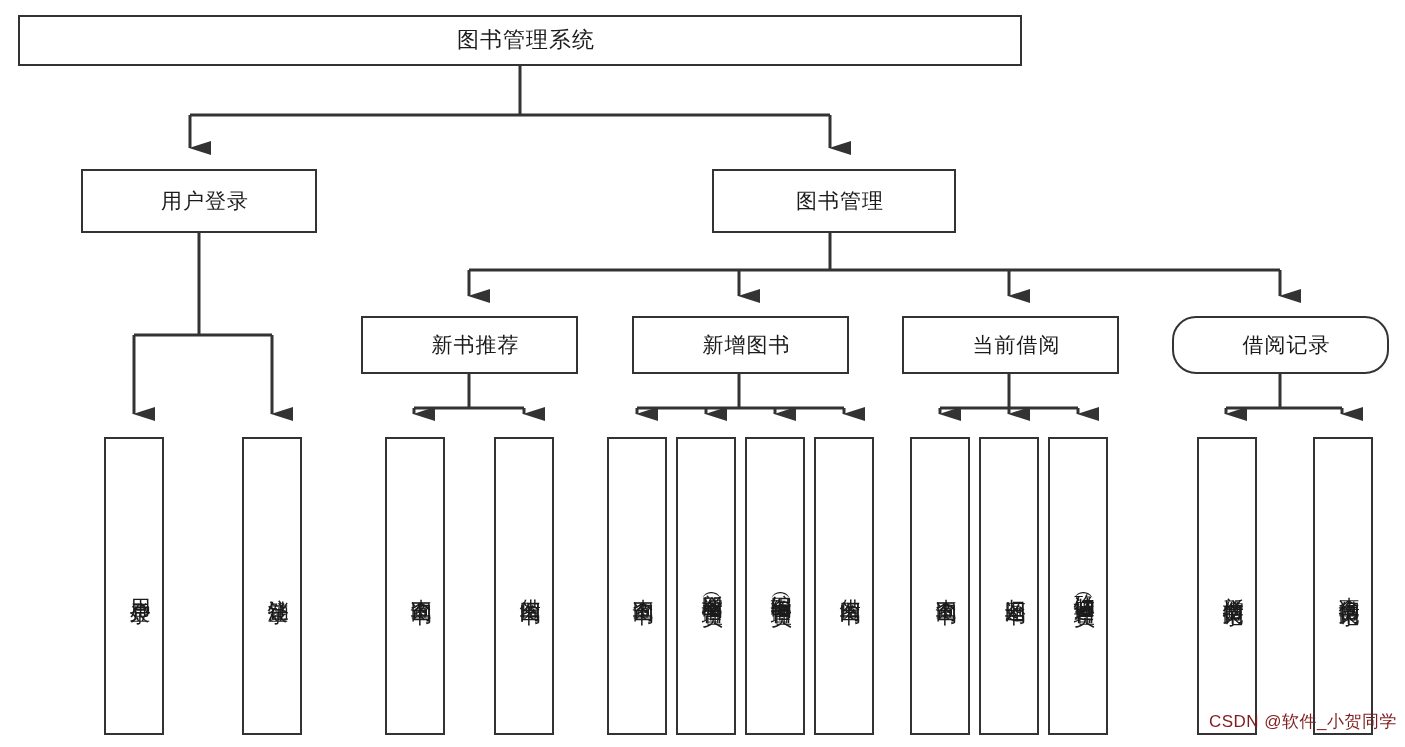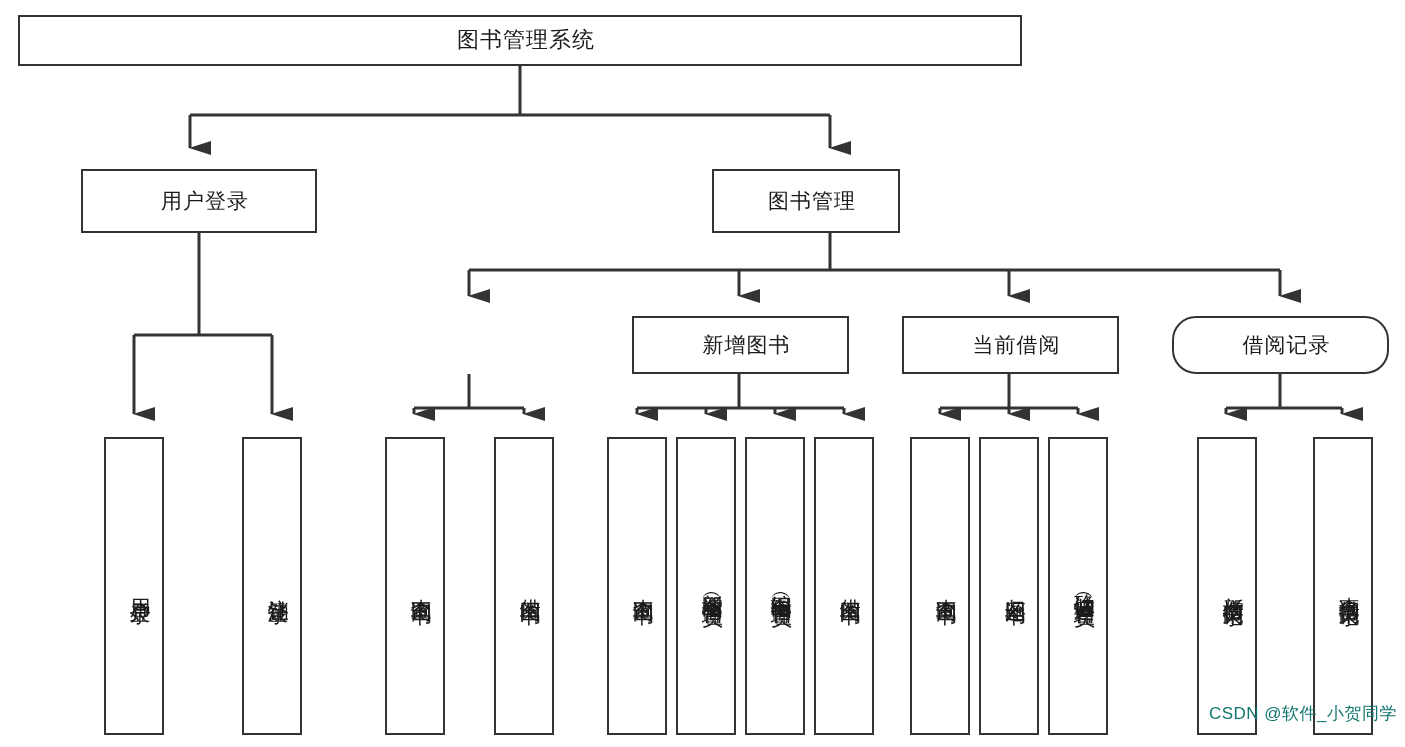--- a/index.html
+++ b/index.html
@@ -59,23 +59,23 @@
     writing-mode: vertical-rl;
     text-orientation: upright;
     display: block;
   }
   #root-node {
     font-size: 22px;
   }
   #watermark {
     position: absolute;
     right: 8px;
-    bottom: 22px;
+    bottom: 14px;
     font-size: 17px;
-    color: #0f766e;
+    color: #7f1d1d;
     white-space: nowrap;
     letter-spacing: 0.5px;
     pointer-events: none;
     margin-left: 12px;
   }
 </style>
 </head>
 <body>
 
 <div id="diagram-root">
@@ -131,24 +131,27 @@
   </svg>
 
   <div class="node node-h" id="root-node" style="left:18px; top:15px; width:1004px; height:51px;">
     <span>图书管理系统</span>
   </div>
 
   <div class="node node-h" style="left:81px; top:169px; width:236px; height:64px;">
     <span>用户登录</span>
   </div>
 
-  <div class="node node-h" style="left:712px; top:169px; width:188px; height:64px;">
+  <div class="node node-h" style="left:712px; top:169px; width:244px; height:64px;">
     <span>图书管理</span>
   </div>
 
+  <div class="node node-h" style="left:361px; top:316px; width:217px; height:58px;">
+    <span>新书推荐</span>
+  </div>
 
   <div class="node node-h" style="left:632px; top:316px; width:217px; height:58px;">
     <span>新增图书</span>
   </div>
 
   <div class="node node-h" style="left:902px; top:316px; width:217px; height:58px;">
     <span>当前借阅</span>
   </div>
 
   <div class="node node-h" style="left:1172px; top:316px; width:217px; height:58px;border-radius:24px;">

